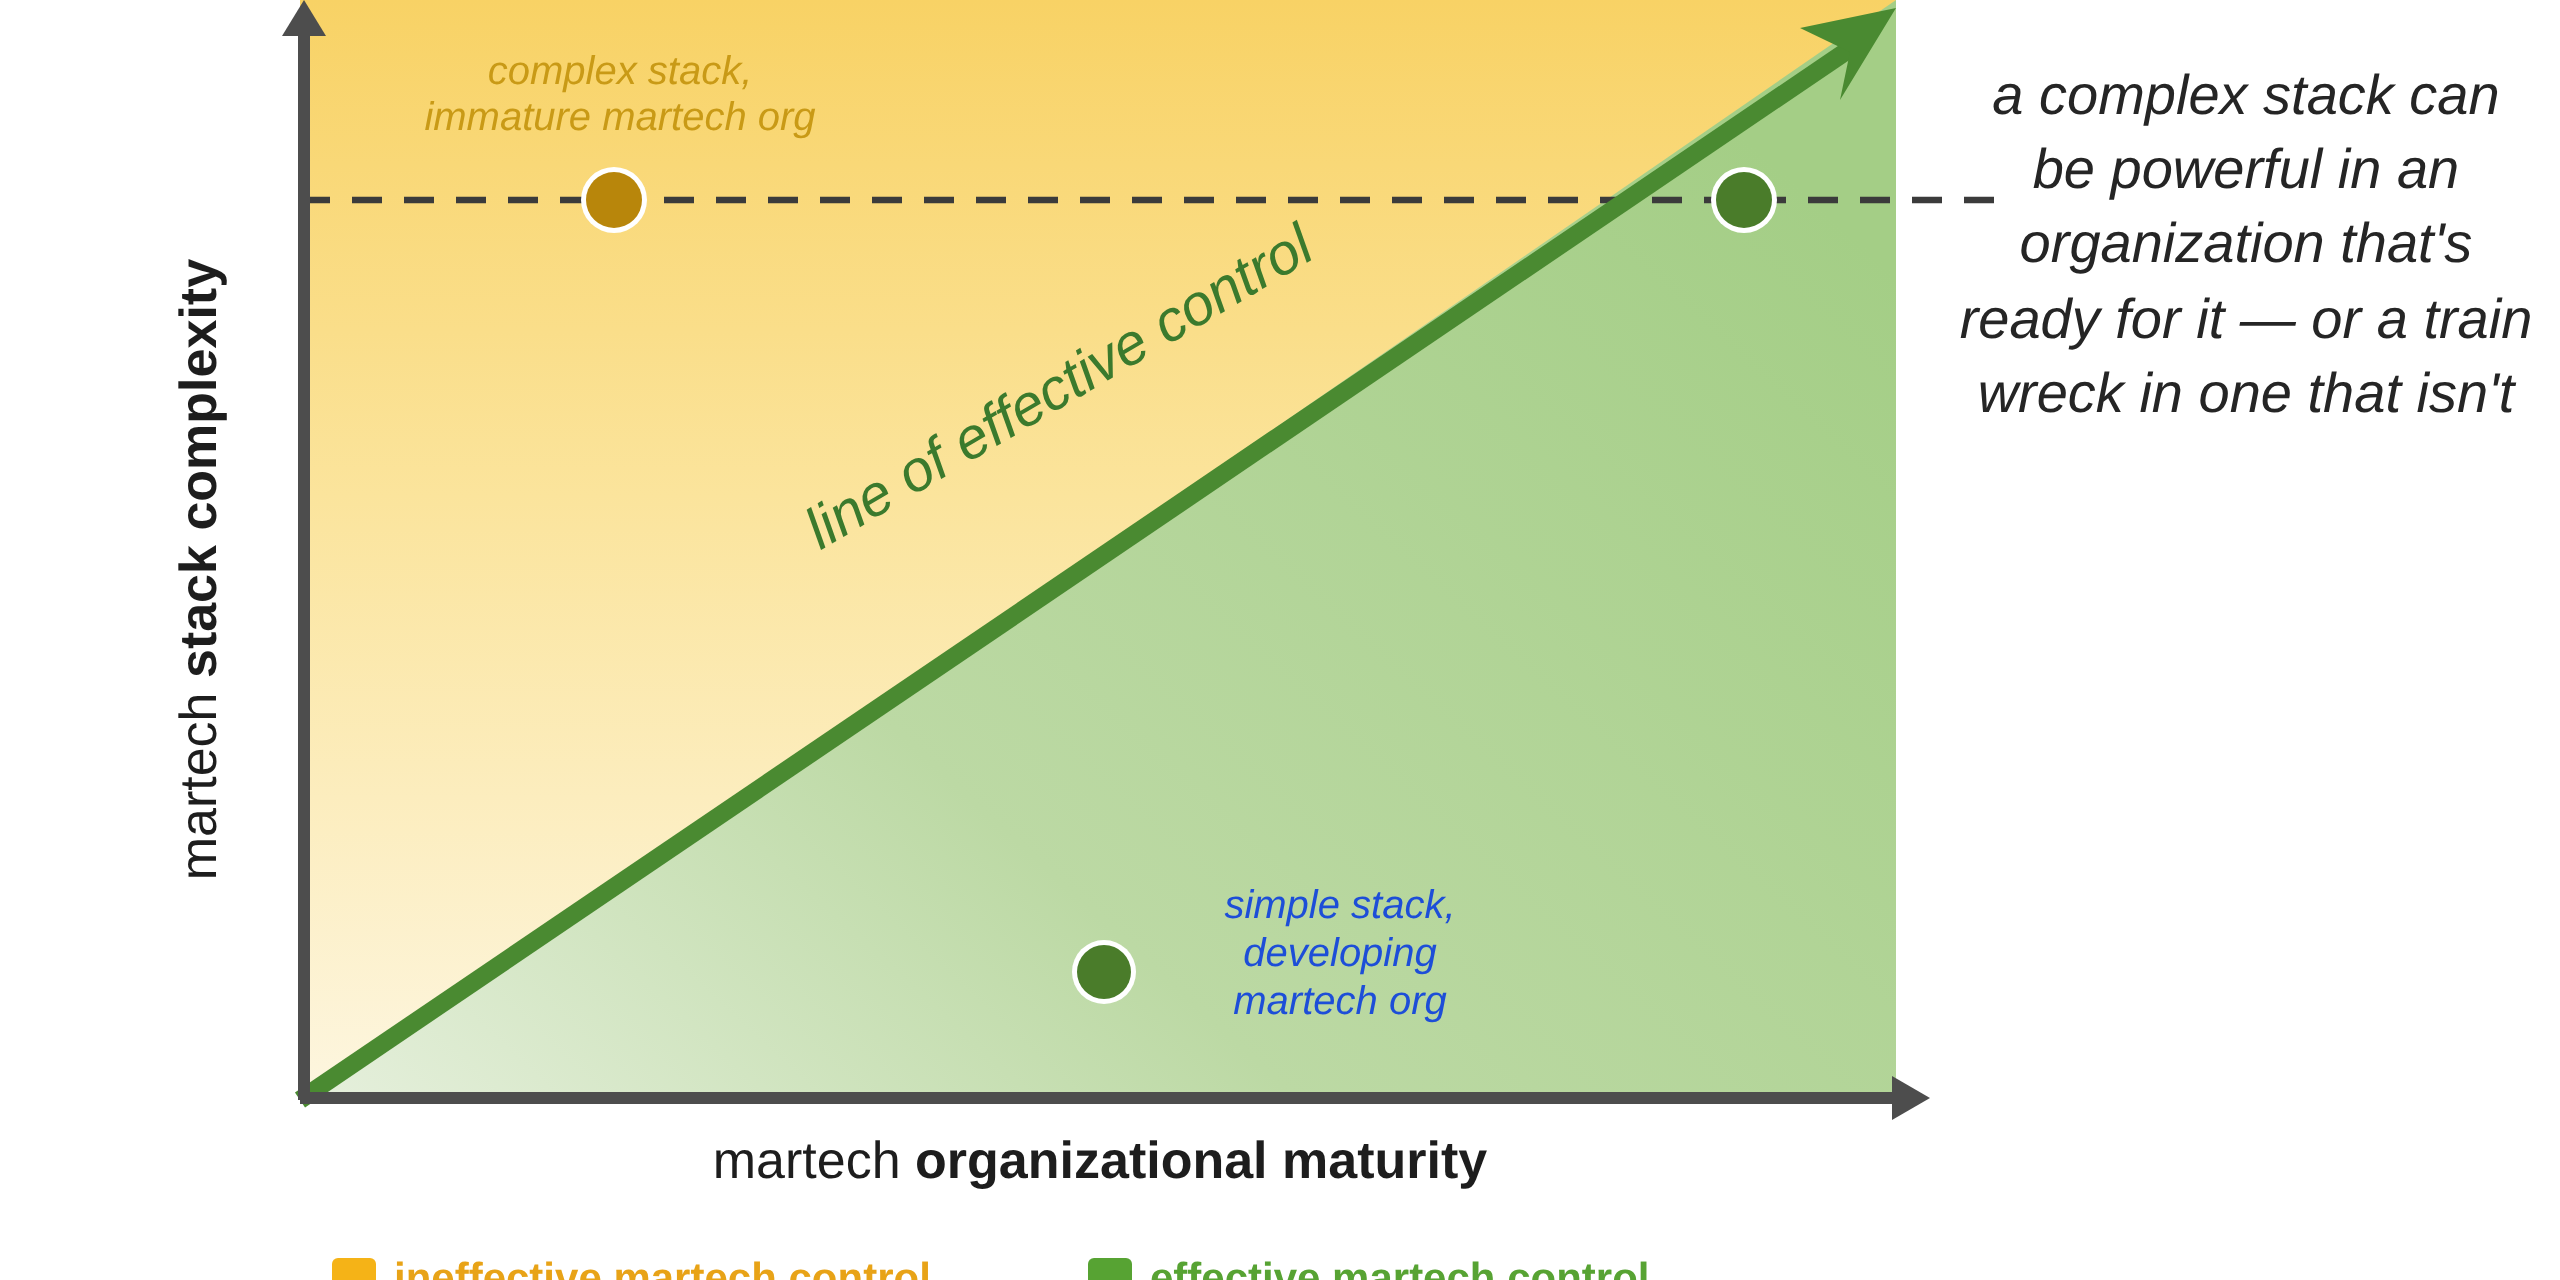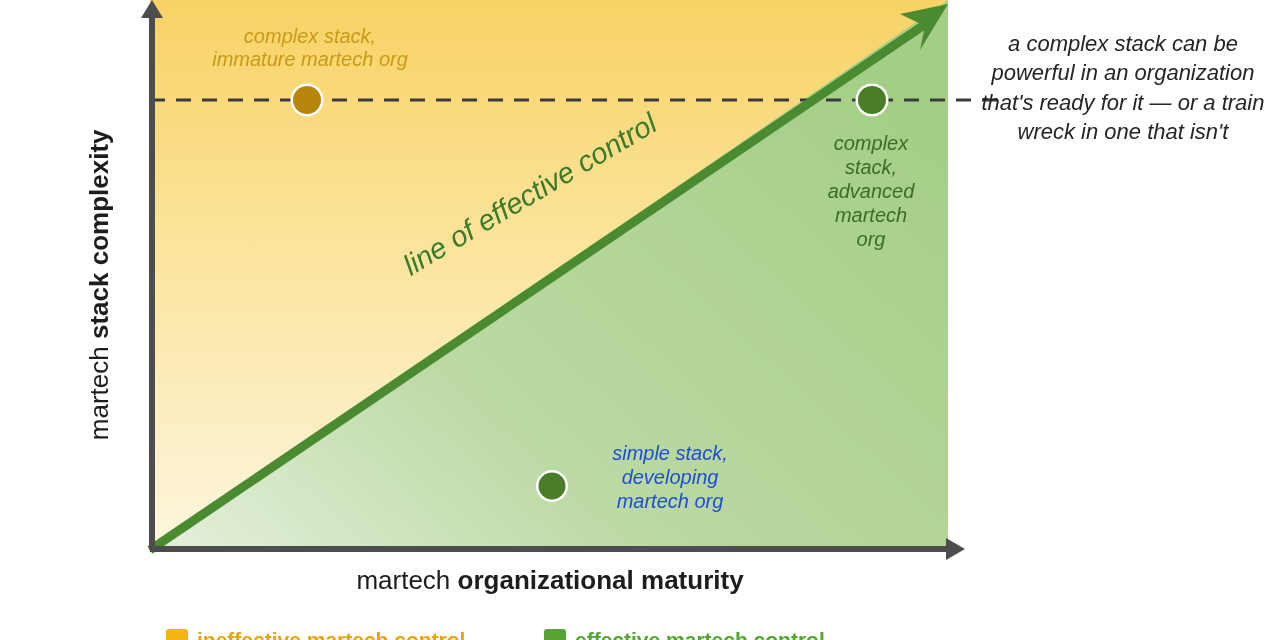--- a/index.html
+++ b/index.html
@@ -90,21 +90,21 @@
     color: #1d4ed8;
     line-height: 1.2;
   }
 
   
   #annotation-right {
     left: 978px;
     top: 29px;
     width: 290px;
     font-style: italic;
-    font-size: 22px;
+    font-size: 28px;
     text-align: center;
     color: #252525;
     line-height: 1.33;
   }
 
   
   #line-label {
     left: 300px;
     top: 178px;
     width: 460px;
@@ -207,25 +207,20 @@
     </g>
   </svg>
 
   <div class="txt" id="y-axis-label"><span class="light">martech </span><span class="strong">stack complexity</span></div>
 
   <div class="txt" id="x-axis-label"><span class="light">martech </span><span class="strong">organizational maturity</span></div>
 
   <div class="txt callout" id="label-complex-immature">complex stack,
 immature martech org</div>
 
-  <div class="txt callout" id="label-complex-advanced">complex
-stack,
-advanced
-martech
-org</div>
 
   <div class="txt callout" id="label-simple-developing">simple stack,
 developing
 martech org</div>
 
   <div class="txt" id="annotation-right">a complex stack can be powerful in an organization that's ready for it — or a train wreck in one that isn't</div>
 
   <div class="txt" id="line-label">line of effective control</div>
 
   <div id="legend">

